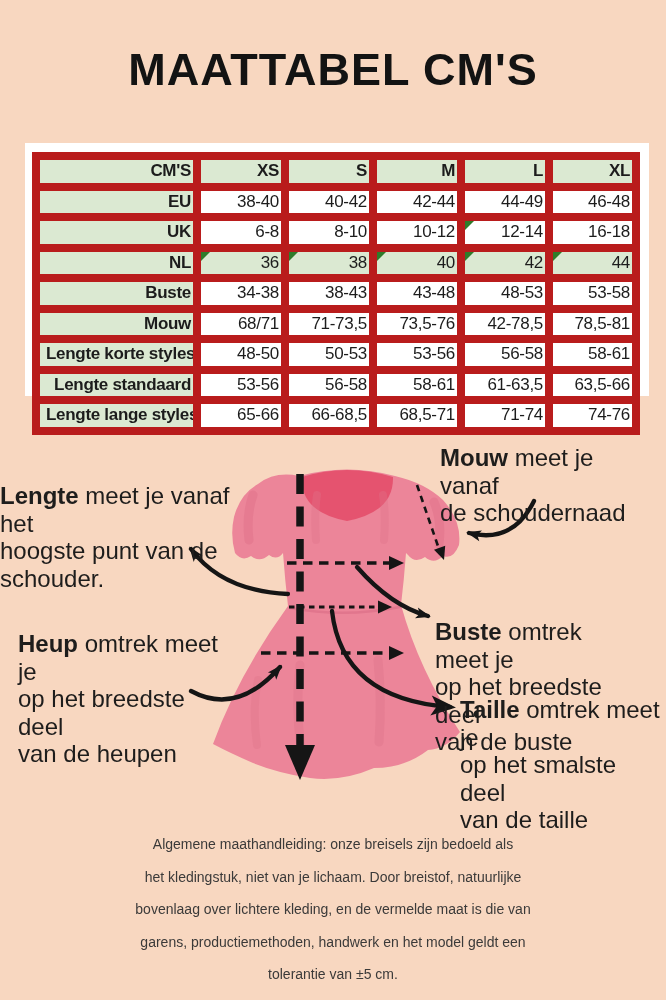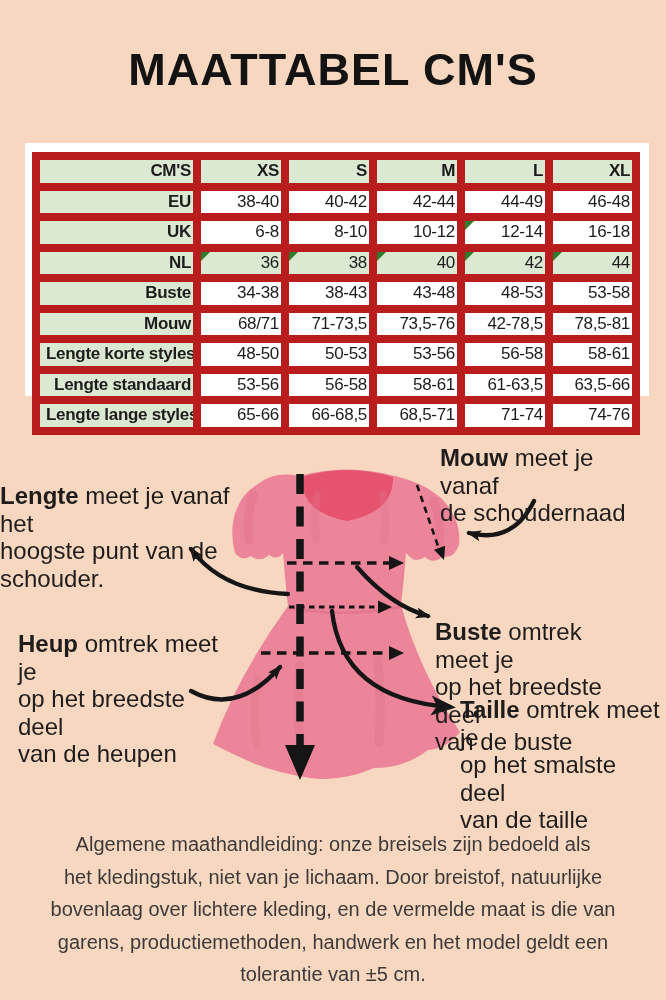--- a/index.html
+++ b/index.html
@@ -36,21 +36,21 @@
     position:absolute; left:0; top:0; width:0; height:0; display:block;
     border-top:9px solid #2f7b2a; border-right:9px solid transparent;
   }
   .ann{
     position:absolute; text-align:left; font-size:24px; line-height:27.5px;
     color:#1e1d1c;
   }
   .ann b{ font-weight:700; }
   .footer{
     position:absolute; left:13px; top:828px; width:640px;
-    text-align:center; font-size:20px; line-height:32.5px; color:#3b3a39;
+    text-align:center; font-size:14px; line-height:32.5px; color:#3b3a39;
   }
   svg.fig{ position:absolute; left:0; top:0; pointer-events:none; }
 </style>
 </head>
 <body>
 
 <div class="page">
 
   <div class="title">MAATTABEL CM'S</div>
 

